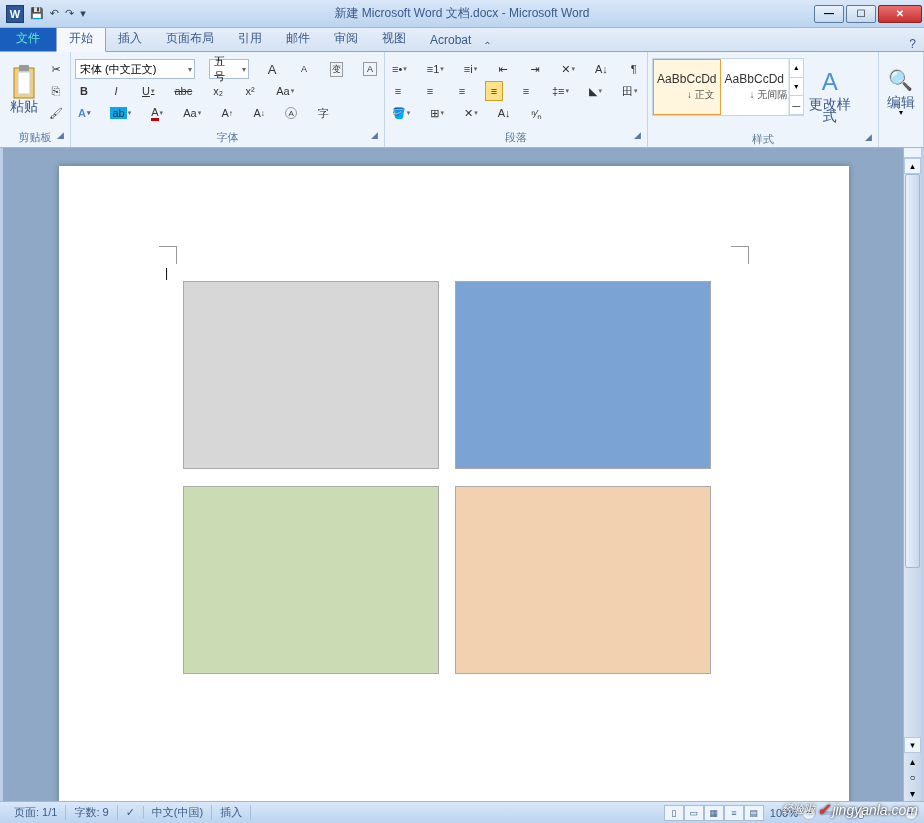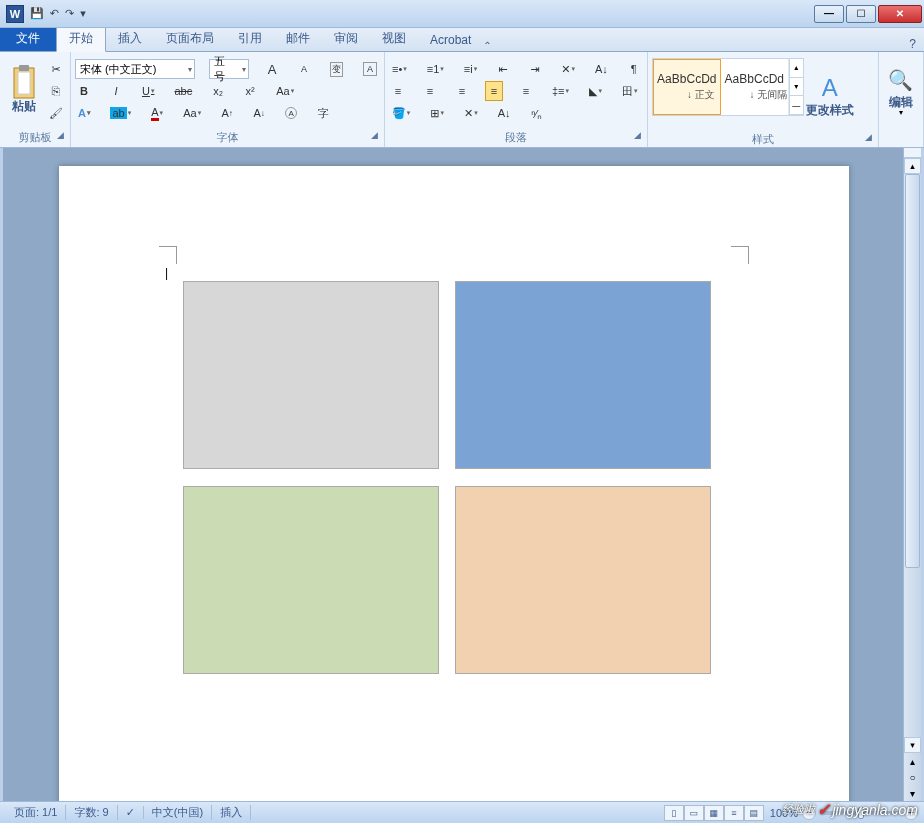--- a/index.html
+++ b/index.html
@@ -15,34 +15,34 @@
 .winbtn { width:30px; height:18px; display:flex; align-items:center; justify-content:center; font-size:10px; border:1px solid #5a7aa0; margin-right:2px; border-radius:2px;}
 .winbtn.min,.winbtn.max { background:linear-gradient(#e9f1fb,#c5d9ef);}
 .winbtn.close { background:linear-gradient(#e97070,#c93030); color:#fff; width:44px; border-color:#8a2020;}
 .winbtn.close::before{content:"✕"; font-weight:bold;}
 .winbtn.min::before{content:"—"; font-weight:bold;}
 .winbtn.max::before{content:"☐";}
 
 
 .tabs { height:24px; background:linear-gradient(#e6eef9,#d4e2f3); display:flex; align-items:flex-end; padding-left:0; border-bottom:1px solid #8ba8c9;}
 .tab { padding:4px 12px 4px; font-size:12px; color:#3a5a8a; cursor:pointer;}
-.tab.file { background:#1a5ebd; color:#ffffff; padding:4px 16px; font-weight:normal;}
+.tab.file { background:#1a5ebd; color:#5eead4; padding:4px 16px; font-weight:normal;}
 .tab.active { background:#f4f8fd; border:1px solid #8ba8c9; border-bottom:1px solid #f4f8fd; border-radius:2px 2px 0 0; margin-bottom:-1px;}
 .tabs .help { margin-left:auto; margin-right:8px; color:#3a5a8a; font-size:12px; cursor:pointer;}
 .tabs .caret-up { margin-right:6px; color:#3a5a8a; font-size:10px; cursor:pointer;}
 
 
 .ribbon { height:96px; background:#eef4fb; display:flex; border-bottom:1px solid #9db8d8;}
 .group { border-right:1px solid #c5d5e8; padding:2px 4px 0 4px; display:flex; flex-direction:column; position:relative;}
 .group-body { flex:1; display:flex; gap:2px;}
 .group-label { text-align:center; font-size:11px; color:#5a7aa0; padding:2px 0; position:relative;}
 .group-label .launcher { position:absolute; right:2px; top:2px; font-size:9px; color:#5a7aa0; cursor:pointer;}
 .bigbtn { display:flex; flex-direction:column; align-items:center; justify-content:center; width:40px; height:72px; cursor:pointer;}
 .bigbtn .icon { width:32px; height:32px; display:flex; align-items:center; justify-content:center; font-size:20px;}
-.bigbtn .lbl { font-size:12px; color:#3a5a8a; text-align:center; line-height:12px;font-weight:bold;}
+.bigbtn .lbl { font-size:14px; color:#3a5a8a; text-align:center; line-height:12px;}
 .col { display:flex; flex-direction:column; gap:2px; justify-content:center;}
 .row { display:flex; gap:14px; align-items:center;}
 .smallbtn { min-width:18px; height:20px; display:flex; align-items:center; justify-content:center; font-size:11px; color:#333; cursor:pointer; padding:0 2px; border:1px solid transparent;}
 .combo { height:20px; border:1px solid #a9bdd6; background:#fff; font-size:11px; padding:0 14px 0 4px; position:relative; display:flex; align-items:center; cursor:pointer;}
 .combo::after { content:"▾"; position:absolute; right:2px; font-size:8px; color:#666;}
 .font-name { width:120px;}
 .font-size { width:40px;}
 .hl { background:#fde28a; border:1px solid #d0a020 !important;}
 .clipboard-icon { width:32px; height:40px;}
 .clipboard-icon svg {width:32px;height:40px;}
@@ -96,20 +96,21 @@
 <body>
 
 <div class="titlebar">
   <div class="word-icon">W</div>
   <div class="qat">
     <span>💾</span>
     <span>↶</span>
     <span>↷</span>
     <span>▾</span>
   </div>
+  <div class="titlebar-title">新建 Microsoft Word 文档.docx - Microsoft Word</div>
   <div class="winbtns">
     <div class="winbtn min"></div>
     <div class="winbtn max"></div>
     <div class="winbtn close"></div>
   </div>
 </div>
 
 <div class="tabs">
   <div class="tab file">文件</div>
   <div class="tab active">开始</div>

